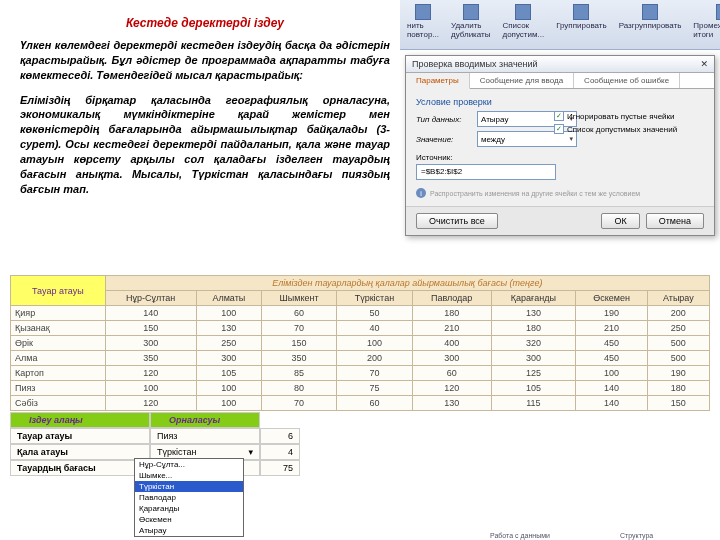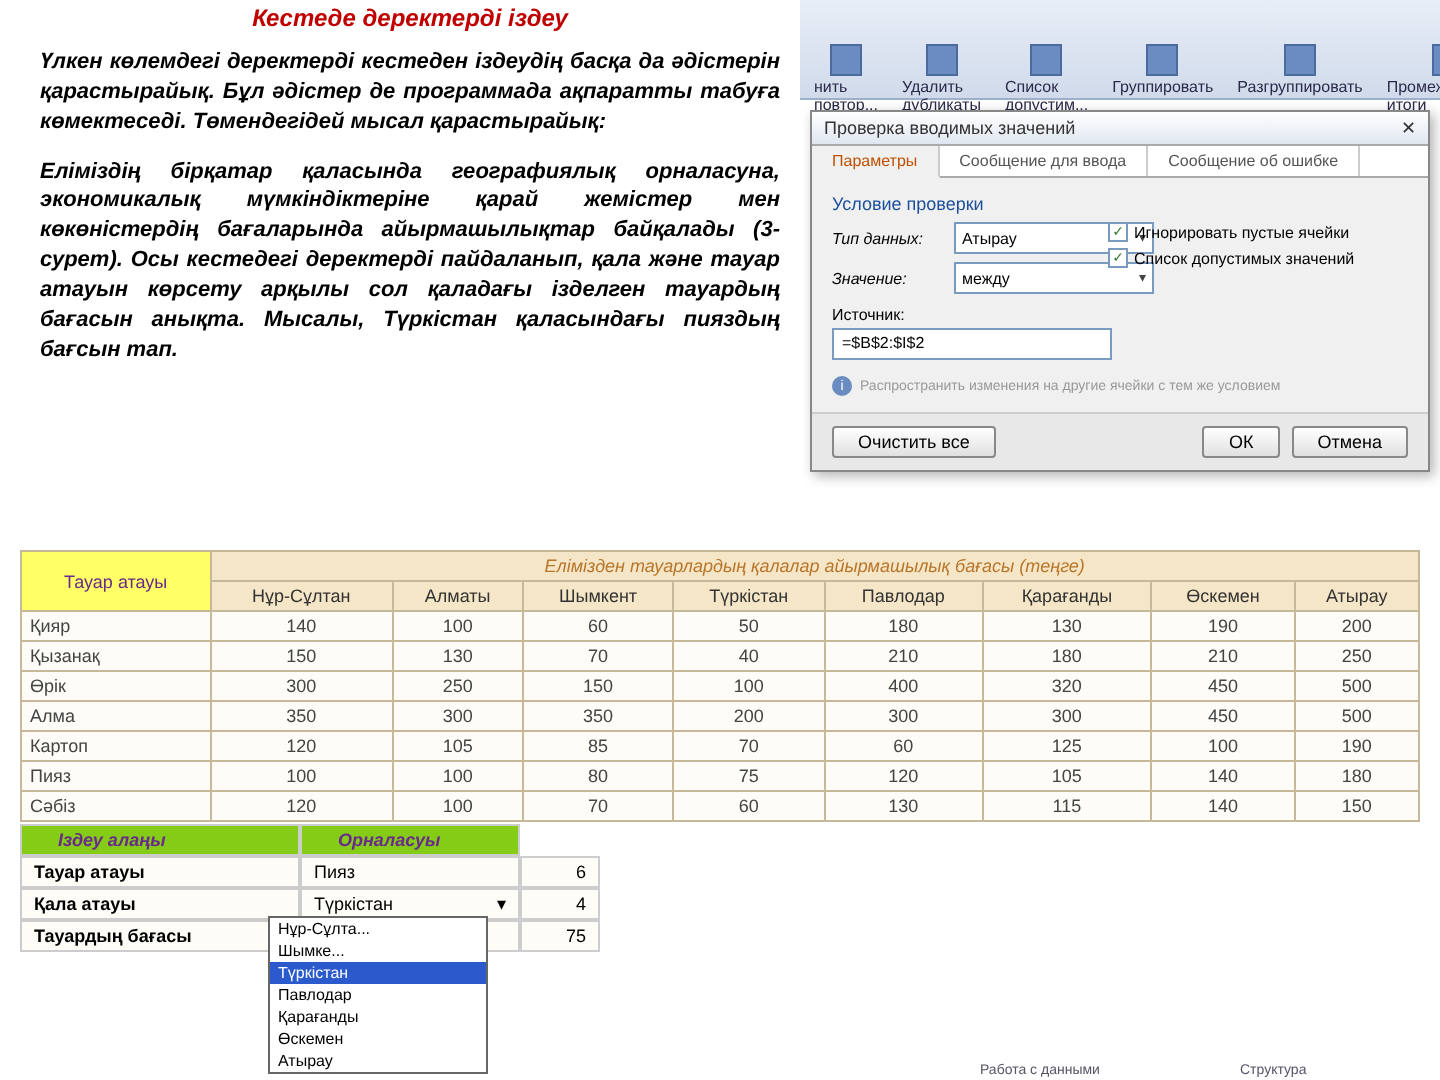--- a/index.html
+++ b/index.html
@@ -1,22 +1,22 @@
 <!DOCTYPE html>
 <html><head>
 <meta charset="utf-8">
 <style>
   * { box-sizing: border-box; margin: 0; padding: 0; }
   body { width: 720px; height: 540px; font-family: Arial, sans-serif; font-size: 10px; background: #fff; position: relative; overflow: hidden; }
   
-  .content-left { position: absolute; top: 2px; left: 20px; width: 370px; }
+  .content-left { position: absolute; top: 16px; left: 20px; width: 370px; }
   .title { color: #c00000; font-weight: bold; font-style: italic; font-size: 12px; text-align: center; margin-bottom: 8px; }
   .para { font-weight: bold; font-style: italic; font-size: 11px; line-height: 1.35; margin-bottom: 10px; text-align: justify; }
   
-  .ribbon-fragment { position: absolute; top: 0; right: 0; width: 320px; height: 50px; background: linear-gradient(#e8eef7, #d0daea); border-bottom: 1px solid #9cb0cc; display: flex; align-items: flex-start; padding: 20px 4px; gap: 6px; font-size: 8px; color: #2a2a4a; }
+  .ribbon-fragment { position: absolute; top: 0; right: 0; width: 320px; height: 50px; background: linear-gradient(#e8eef7, #d0daea); border-bottom: 1px solid #9cb0cc; display: flex; align-items: flex-start; padding: 2px 4px; gap: 6px; font-size: 8px; color: #2a2a4a; }
   .ribbon-btn { display: flex; flex-direction: column; align-items: center; gap: 1px; padding: 2px 3px; }
   .ribbon-icon { width: 16px; height: 16px; background: #6a8cc0; border: 1px solid #4a6aa0; }
   .ribbon-group-label { position: absolute; bottom: 1px; font-size: 7px; color: #556; }
   .rg1 { left: 490px; } .rg2 { left: 620px; }
   
   .dialog { position: absolute; top: 55px; right: 5px; width: 310px; background: #f0f0f0; border: 1px solid #888; box-shadow: 2px 2px 6px rgba(0,0,0,.3); font-size: 9px; }
   .dlg-title { background: linear-gradient(#fff,#e0e6f0); padding: 3px 6px; border-bottom: 1px solid #aaa; color: #333; display: flex; justify-content: space-between; }
   .dlg-tabs { display: flex; border-bottom: 1px solid #aaa; background: #fff; }
   .dlg-tab { padding: 3px 10px; font-size: 8px; border-right: 1px solid #ccc; color: #555; }
   .dlg-tab.active { background: #f0f0f0; border-bottom: 1px solid #f0f0f0; margin-bottom: -1px; color: #c05000; }

